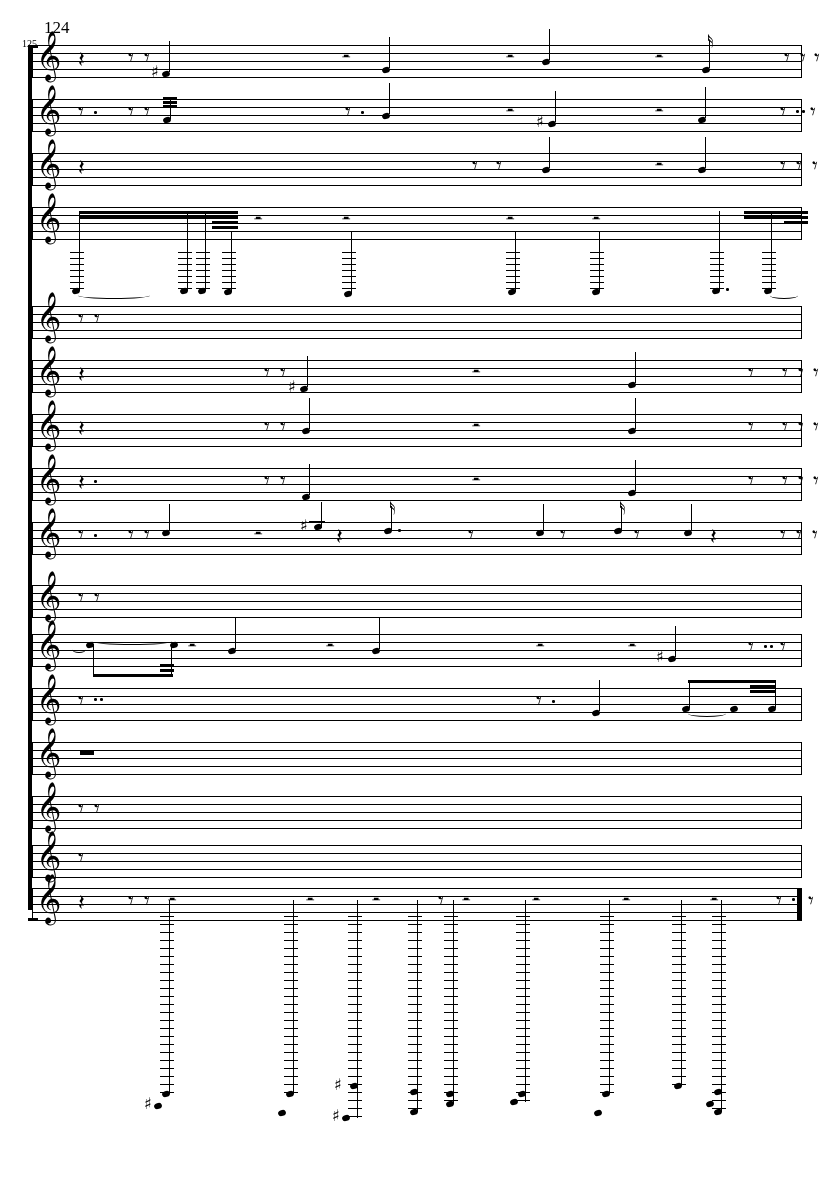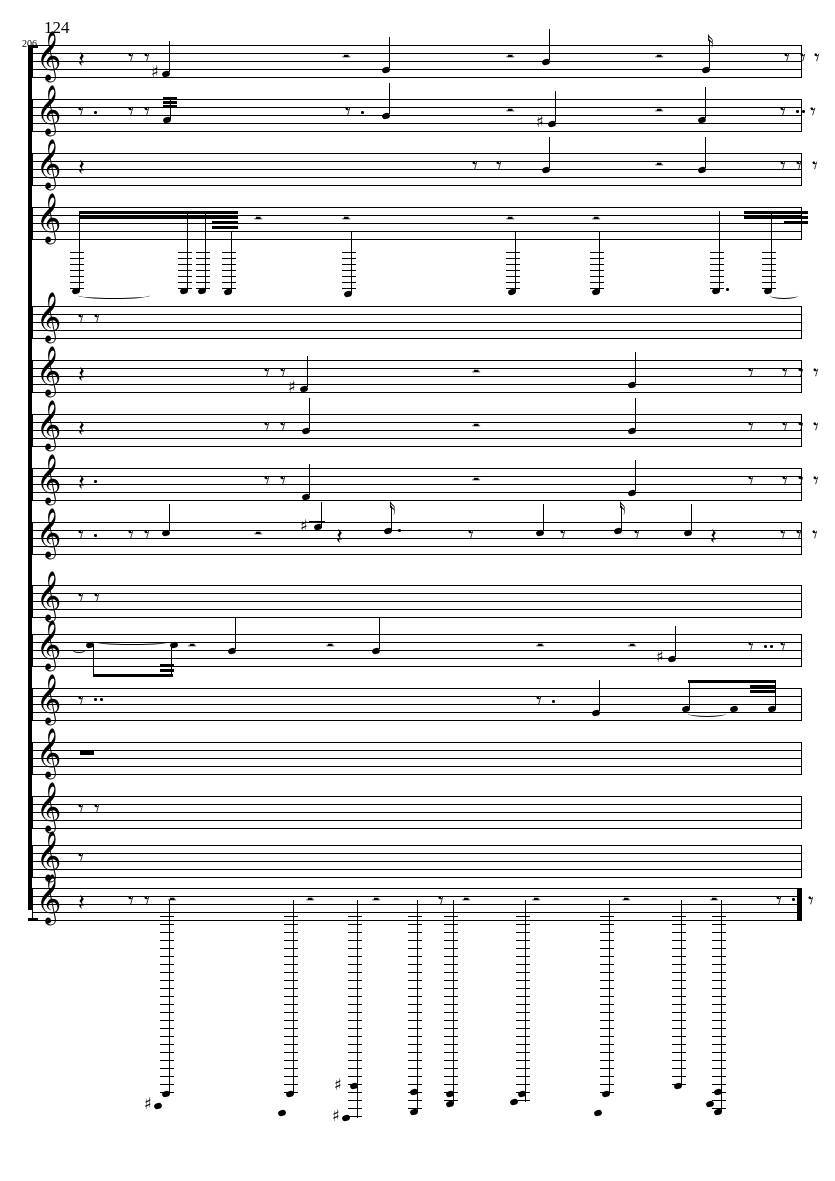--- a/index.html
+++ b/index.html
@@ -155,21 +155,21 @@
   .ledger-stack .ledger {
     left: 0;
   }
 </style>
 </head>
 <body>
 
 <div id="sheet">
 
   <div class="page-number" style="left:44px; top:18px;">124</div>
-  <div class="measure-number" style="left:22px; top:38px;">206</div>
+  <div class="measure-number" style="left:22px; top:38px;">125</div>
 
   <div class="system-bracket"></div>
   <div class="system-bracket-cap" style="top:45px;"></div>
   <div class="system-bracket-cap" style="top:918px;"></div>
 
   <div class="stave" style="top:45px;">
     <div class="line l0"></div>
     <div class="line l1"></div>
     <div class="line l2"></div>
     <div class="line l3"></div>

